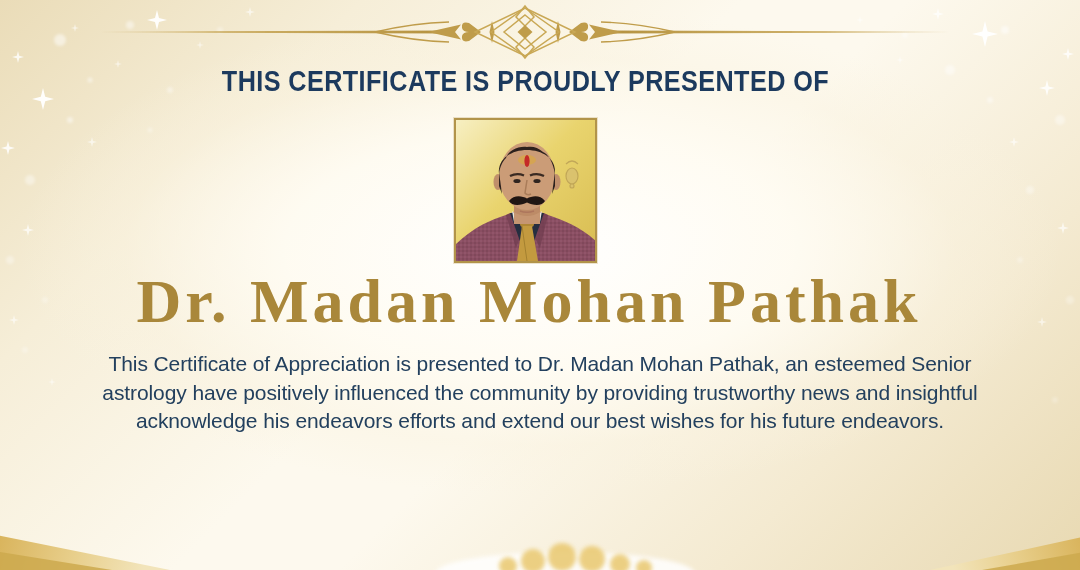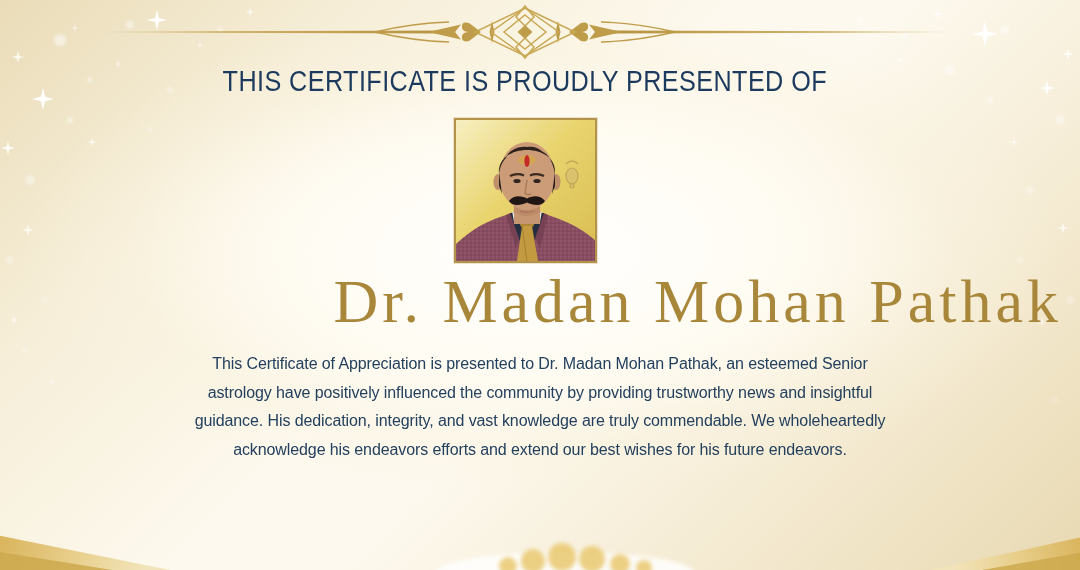--- a/index.html
+++ b/index.html
@@ -9,35 +9,35 @@
     overflow:hidden;
     background:
       radial-gradient(ellipse 62% 55% at 50% 44%, rgba(255,255,255,.95) 0%, rgba(255,252,243,.9) 38%, rgba(250,243,224,.4) 62%, rgba(0,0,0,0) 78%),
       linear-gradient(135deg,#eadcb8 0%,#f6eed8 22%,#fdf9ee 45%,#fdf9ee 55%,#f4ead1 78%,#e8d9b2 100%);
     font-family:"Liberation Sans",sans-serif;
   }
   .sparkles{position:absolute;left:0;top:0;pointer-events:none;}
   .top-divider{position:absolute;left:100px;top:4px;}
   .cert-title{
     position:absolute;left:0;top:64px;width:1050px;text-align:center;
-    color:#1c3a5e;font-weight:normal;font-size:30px;letter-spacing:.5px;white-space:nowrap;
+    color:#1c3a5e;font-weight:bold;font-size:30px;letter-spacing:.5px;white-space:nowrap;
   }
   .cert-title .squeeze{display:inline-block;transform:scaleX(.84);transform-origin:center;}
   .photo-frame{
     position:absolute;left:454px;top:118px;width:139px;height:141px;
     border:2px solid #b2944a;background:#e6cf6e;box-shadow:0 0 0 1px rgba(178,148,74,.25);
   }
   .recipient-name{
-    position:absolute;left:12px;top:266px;width:1050px;text-align:right;
+    position:absolute;left:4px;top:266px;width:1050px;text-align:center;
     font-family:"Liberation Serif",serif;color:#a9873a;
-    font-size:62px;letter-spacing:4px;white-space:nowrap;
+    font-size:62px;letter-spacing:4px;white-space:nowrap;font-weight:bold;
   }
   .cert-body{
     position:absolute;left:0;top:350px;width:1080px;text-align:center;
-    color:#23405e;font-size:16px;line-height:28.5px;letter-spacing:-.1px;
+    color:#23405e;font-size:21px;line-height:28.5px;letter-spacing:-.1px;
   }
   .cert-body .line{white-space:nowrap;}
   .ribbon{position:absolute;bottom:0;}
   .ribbon-left{left:0;width:170px;height:38px;
     background:linear-gradient(105deg,#d9b45c 0%,#e8cf8c 45%,#f2e4ba 85%);
     clip-path:polygon(0 10%,100% 100%,0 100%);}
   .ribbon-left-inner{left:0;width:112px;height:21px;background:#cda94e;opacity:.85;
     clip-path:polygon(0 14%,100% 100%,0 100%);}
   .ribbon-right{right:0;width:150px;height:36px;
     background:linear-gradient(255deg,#d9b45c 0%,#e8cf8c 45%,#f2e4ba 85%);
@@ -221,21 +221,20 @@
 
       <path d="M64,91 Q71,93.5 78,91" stroke="#a9705a" stroke-width="1.4" fill="none" opacity=".8"></path>
     </svg>
   </div>
 
   <div class="recipient-name">Dr. Madan Mohan Pathak</div>
 
   <div class="cert-body">
     <div class="line">This Certificate of Appreciation is presented to Dr. Madan Mohan Pathak, an esteemed Senior</div>
     <div class="line">astrology have positively influenced the community by providing trustworthy news and insightful</div>
-    <div class="line">guidance. His dedication, integrity, and vast knowledge are truly commendable. We wholeheartedly</div>
     <div class="line">acknowledge his endeavors efforts and extend our best wishes for his future endeavors.</div>
   </div>
 
   <div class="ribbon ribbon-left"></div>
   <div class="ribbon ribbon-left-inner"></div>
   <div class="ribbon ribbon-right"></div>
   <div class="ribbon ribbon-right-inner"></div>
 
   <svg class="bottom-center" width="1080" height="40" viewBox="0 0 1080 40">
     <defs>

